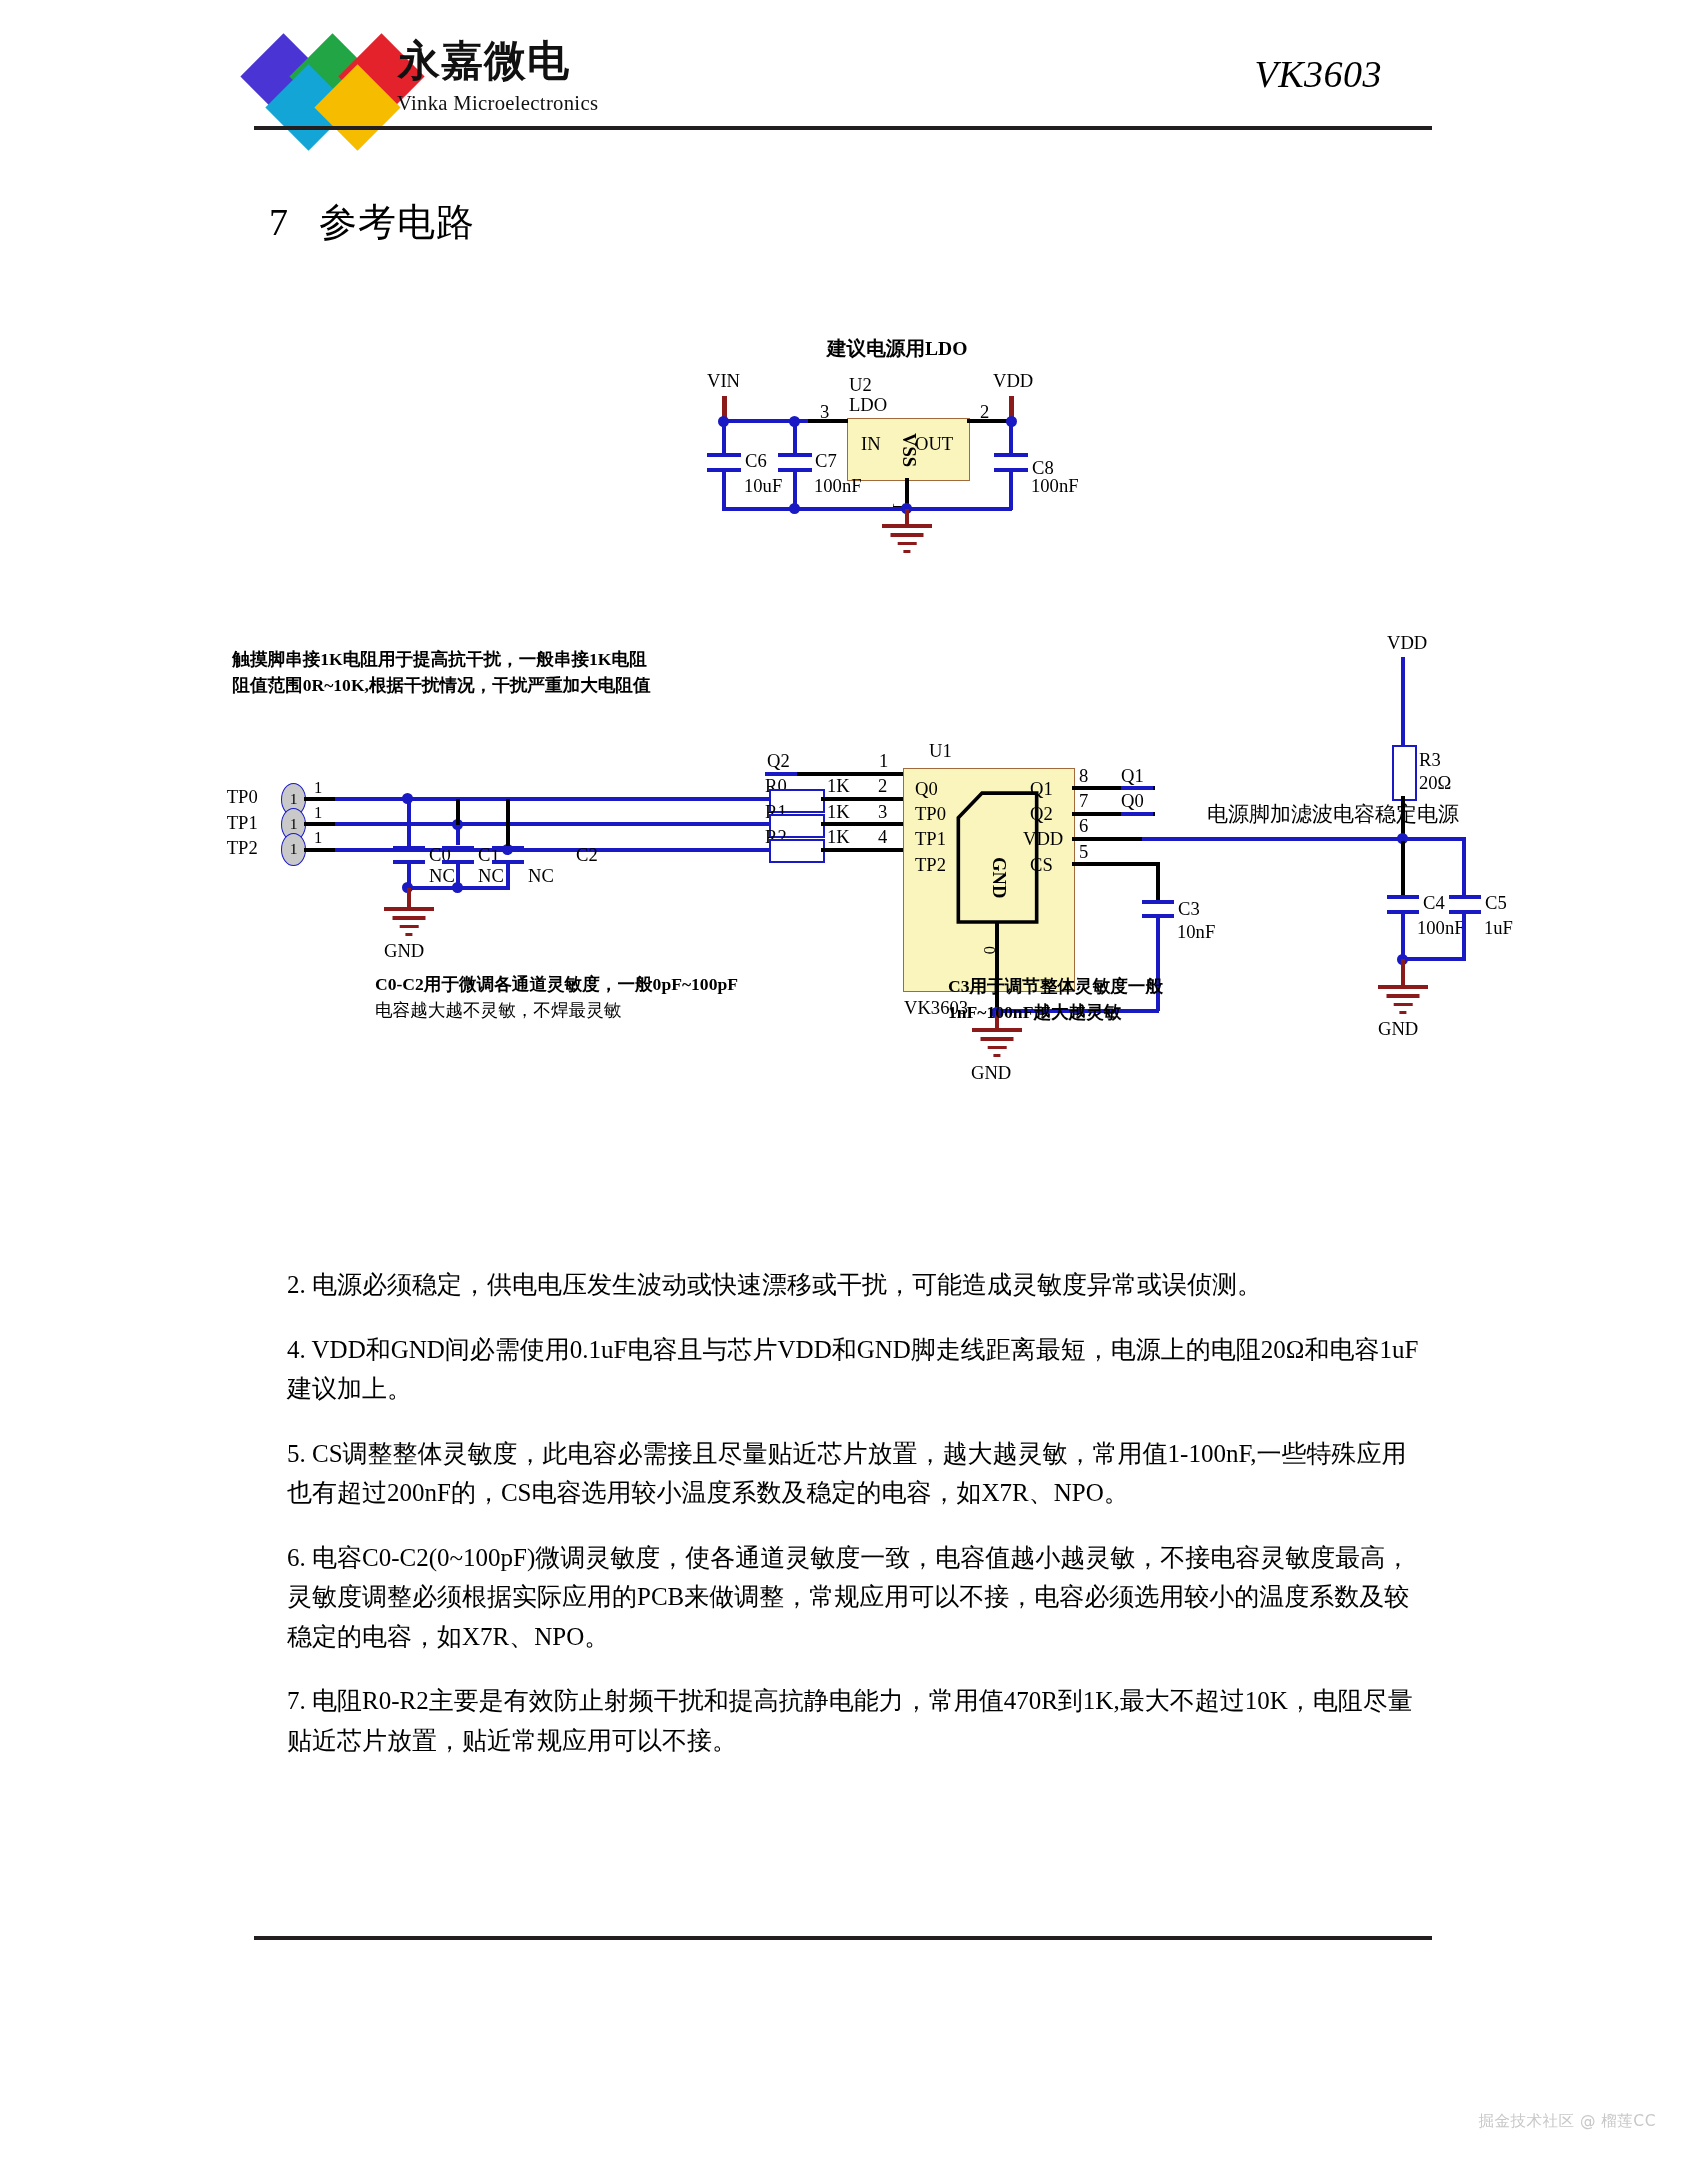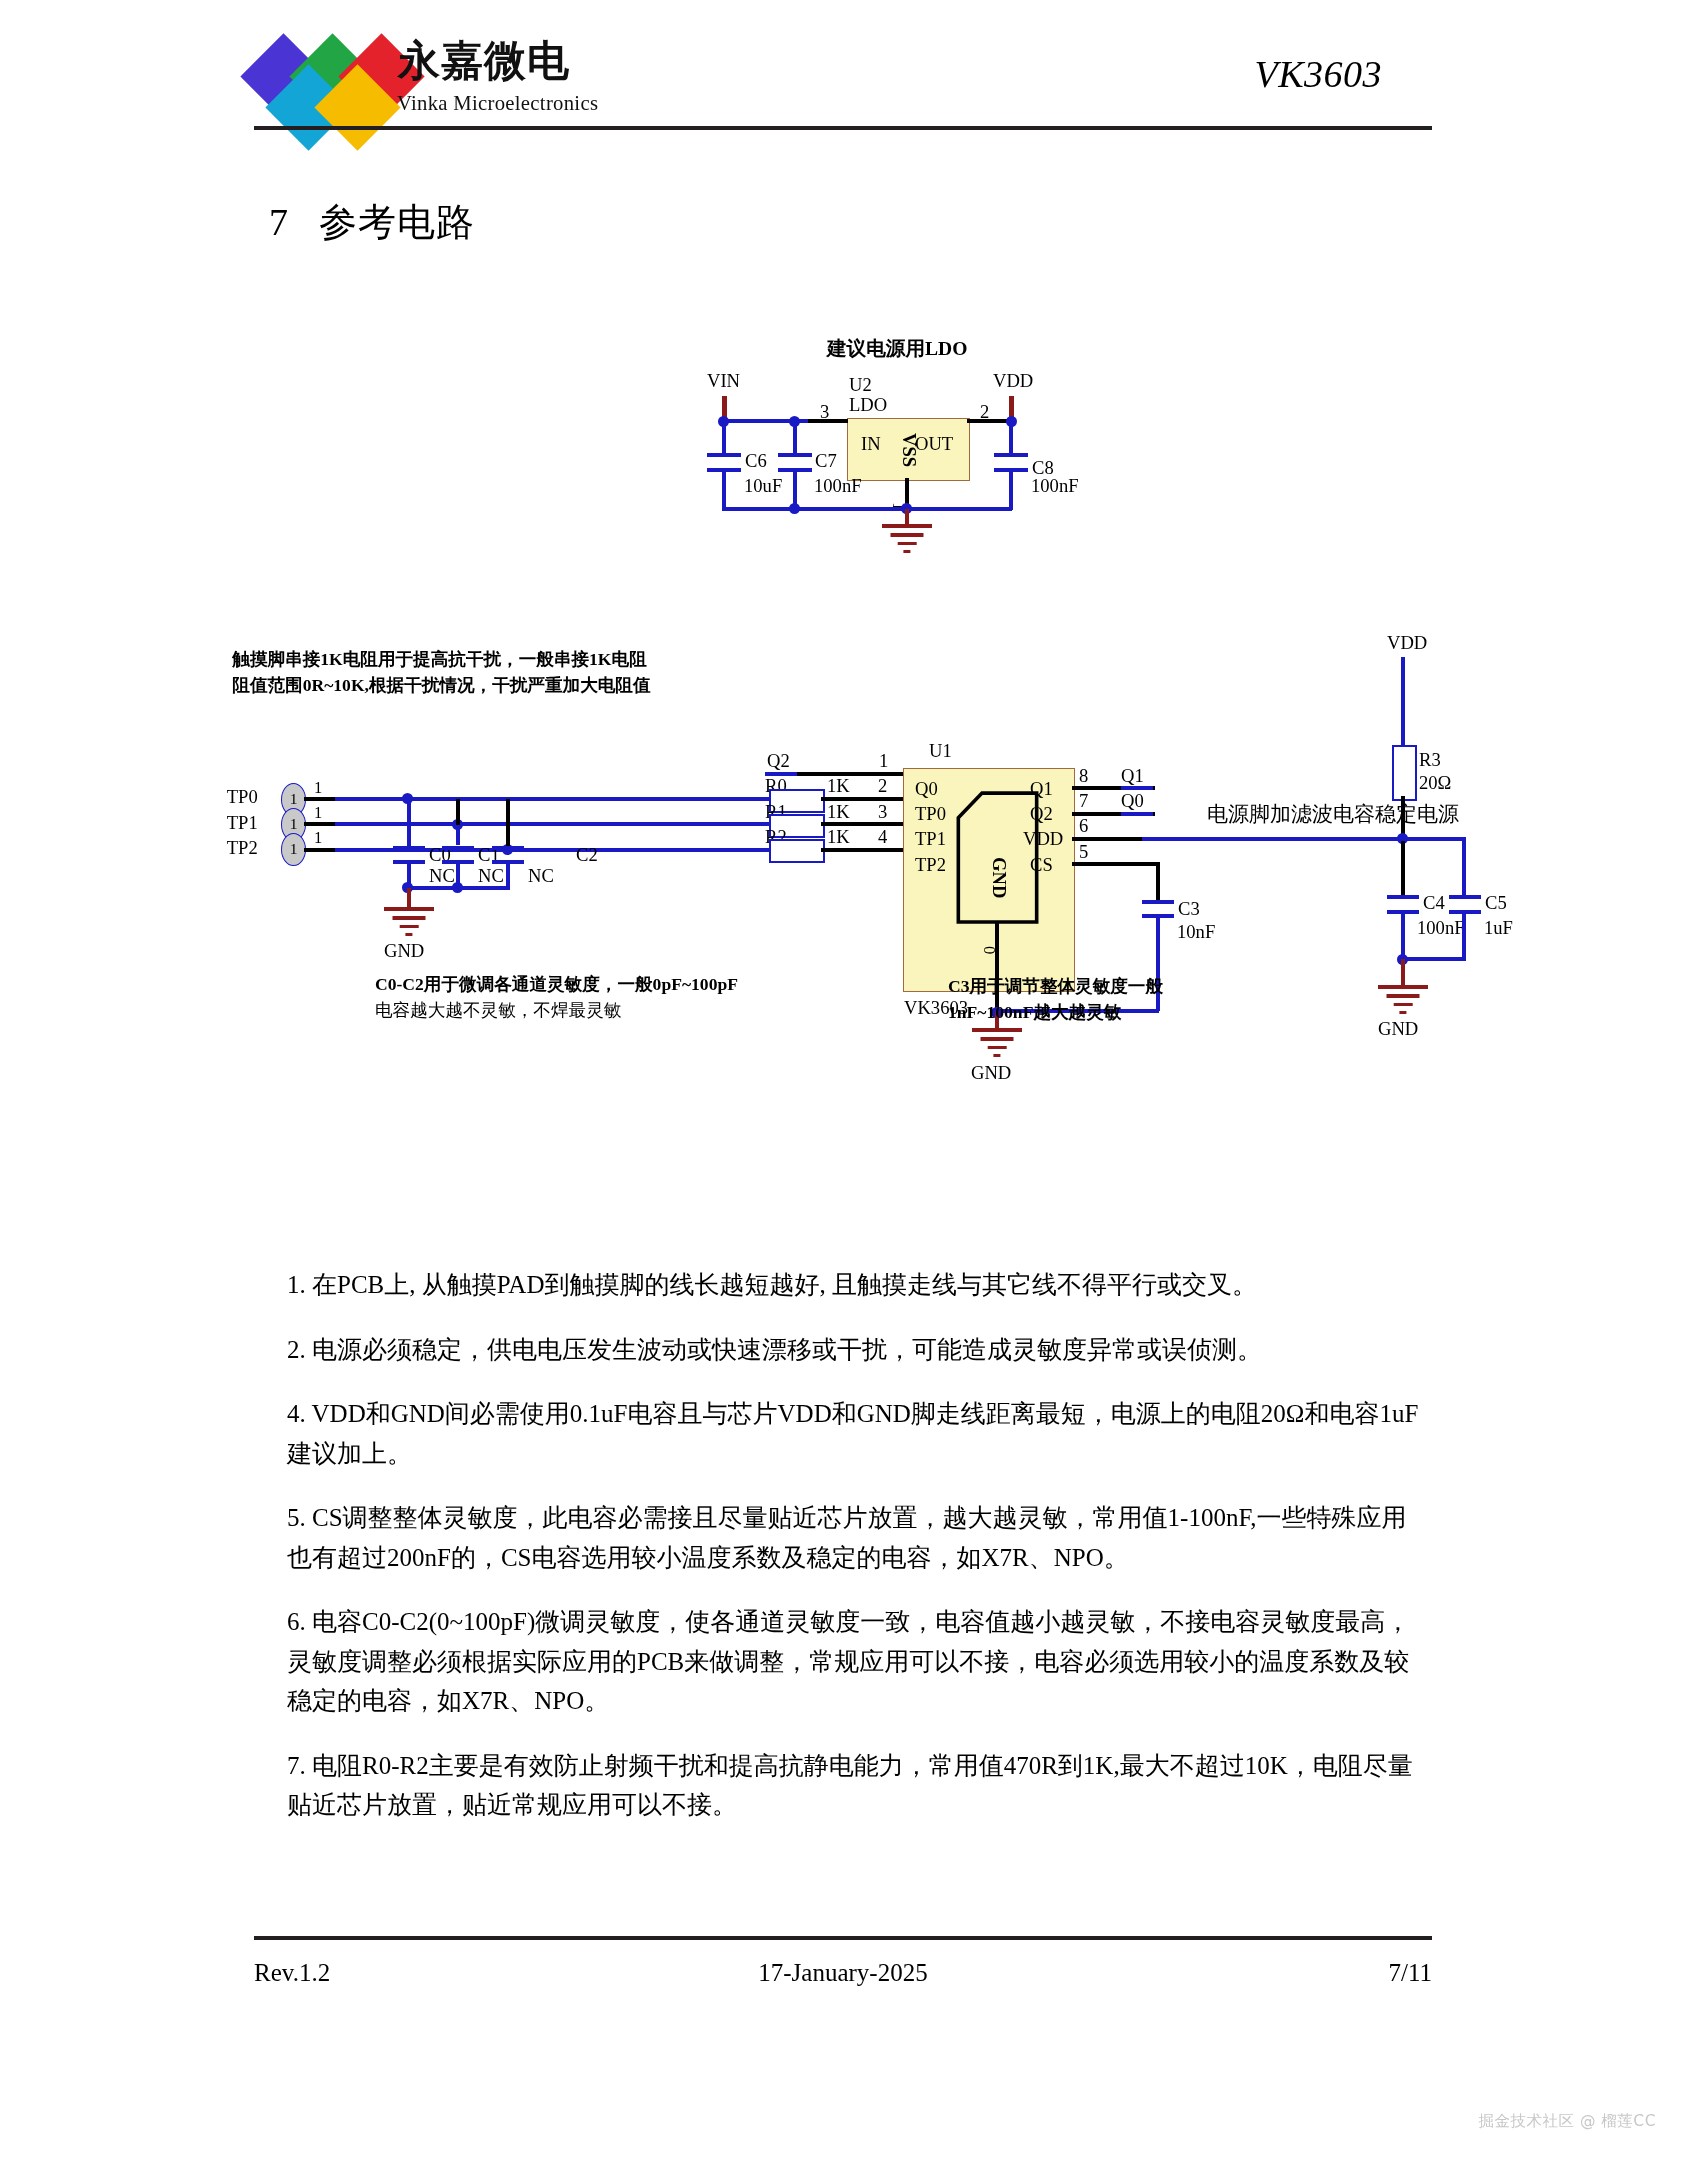--- a/index.html
+++ b/index.html
@@ -335,31 +335,25 @@
     <div class="gnd" style="left:1156px;top:344px;width:50px;height:31px;">
       <i></i>
         <i></i>
         <i></i>
         <i></i>
     </div>
     <div class="lbl" style="left:1156px;top:379px;">GND</div>
   </div>
 
   <div id="notes">
-    <p class="note">1. 在PCB上, 从触摸PAD到触摸脚的线长越短越好, 且触摸走线与其它线不得平行或交叉。</p>
     <p class="note">2. 电源必须稳定，供电电压发生波动或快速漂移或干扰，可能造成灵敏度异常或误侦测。</p>
     <p class="note">4. VDD和GND间必需使用0.1uF电容且与芯片VDD和GND脚走线距离最短，电源上的电阻20Ω和电容1uF建议加上。</p>
     <p class="note">5. CS调整整体灵敏度，此电容必需接且尽量贴近芯片放置，越大越灵敏，常用值1-100nF,一些特殊应用也有超过200nF的，CS电容选用较小温度系数及稳定的电容，如X7R、NPO。</p>
     <p class="note">6. 电容C0-C2(0~100pF)微调灵敏度，使各通道灵敏度一致，电容值越小越灵敏，不接电容灵敏度最高，灵敏度调整必须根据实际应用的PCB来做调整，常规应用可以不接，电容必须选用较小的温度系数及较稳定的电容，如X7R、NPO。</p>
     <p class="note">7. 电阻R0-R2主要是有效防止射频干扰和提高抗静电能力，常用值470R到1K,最大不超过10K，电阻尽量贴近芯片放置，贴近常规应用可以不接。</p>
   </div>
 
   <div id="footer-rule"></div>
-  <div id="footer">
-    <span id="f-rev">Rev.1.2</span>
-    <span id="f-date">17-January-2025</span>
-    <span id="f-page">7/11</span>
-  </div>
 
   <div id="watermark">掘金技术社区 @ 榴莲CC</div>
 
 </div>
 
 
 </body></html>

